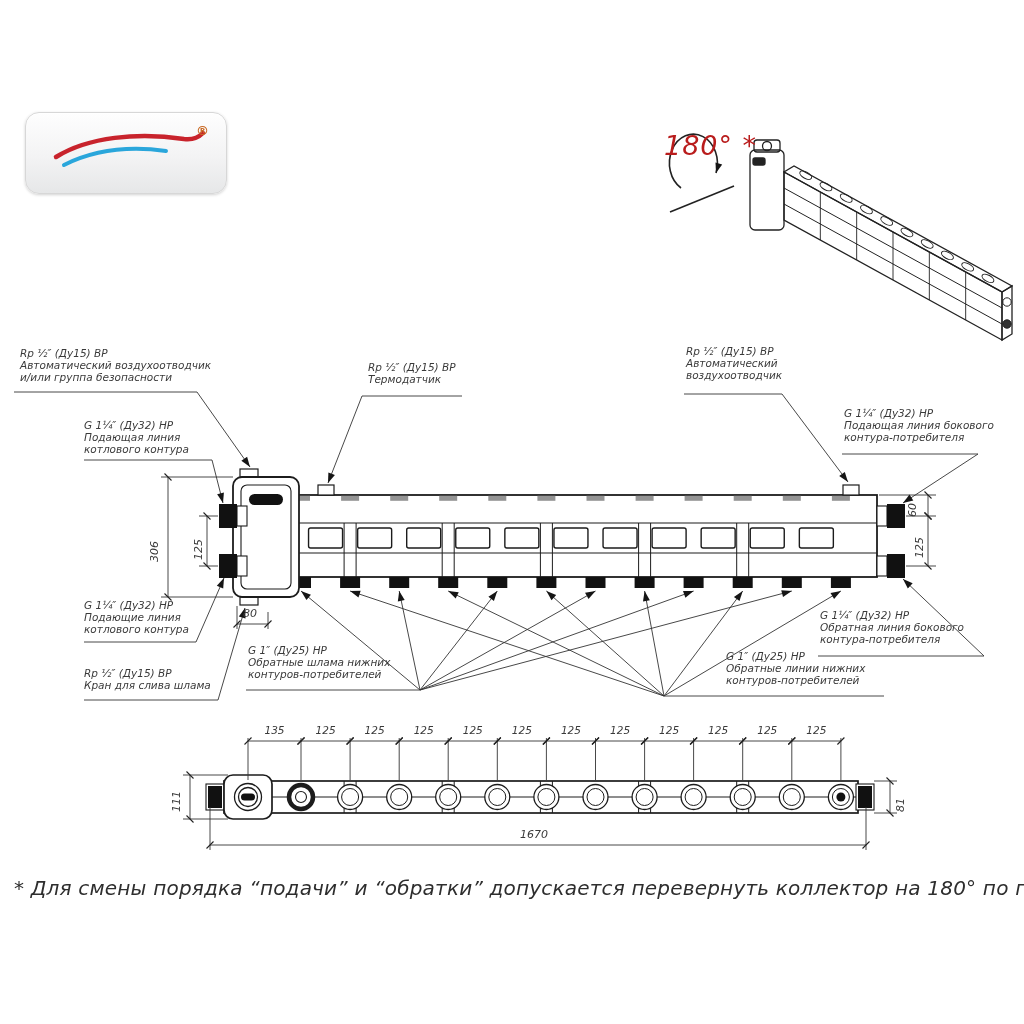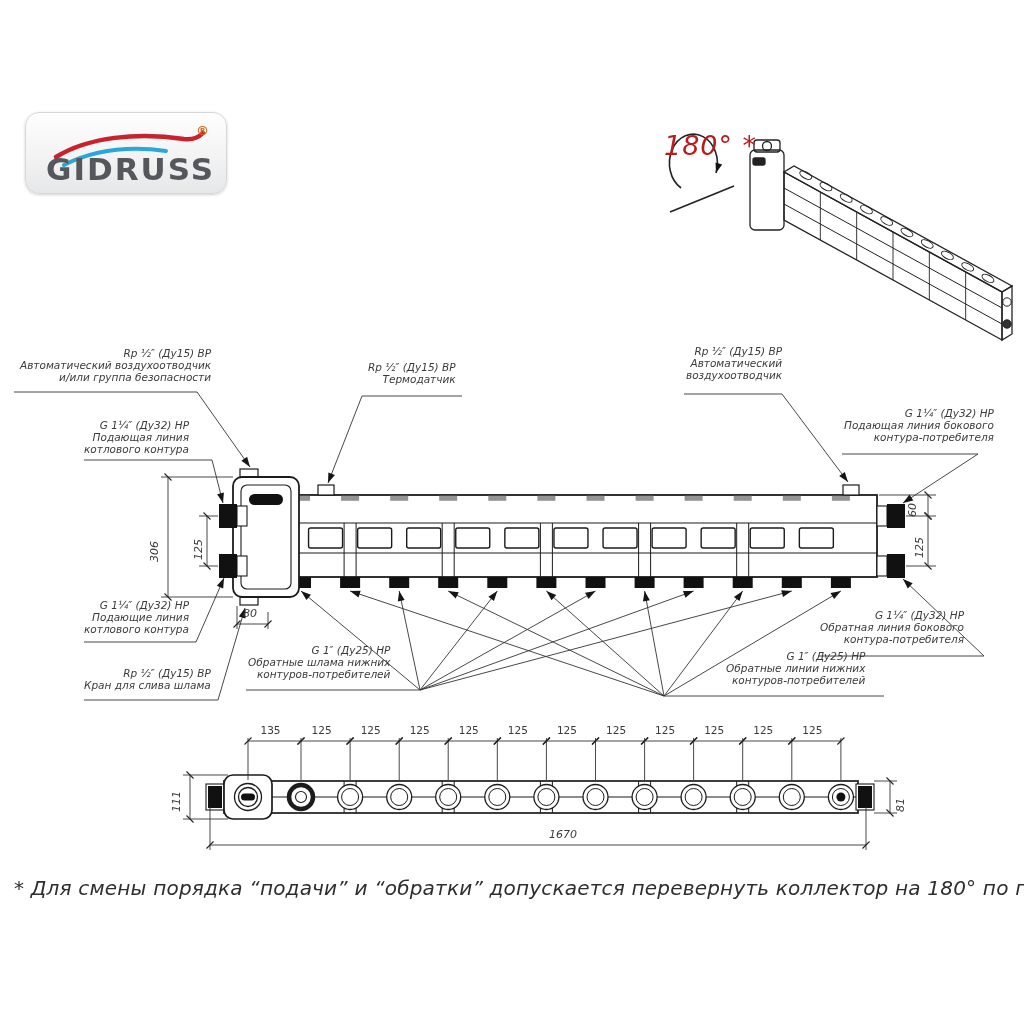--- a/index.html
+++ b/index.html
@@ -1,24 +1,24 @@
 <!DOCTYPE html>
 <html><head>
 <meta charset="utf-8">
 <style>
   html,body{margin:0;padding:0;background:#ffffff;}
   #stage{position:relative;width:1024px;height:1024px;background:#fff;overflow:hidden;
          font-family:"DejaVu Sans",sans-serif;}
   #draw{position:absolute;left:0;top:0;}
   .note{position:absolute;font-style:italic;font-size:10.5px;line-height:12px;
-        color:#3a3a3a;white-space:nowrap;text-align:right;}
+        color:#3a3a3a;white-space:nowrap;}
   .dim{position:absolute;font-style:italic;font-size:11px;color:#3a3a3a;white-space:nowrap;}
   .dim.rot{transform-origin:0 0;transform:rotate(-90deg);}
-  .rowdim{position:absolute;font-size:10.5px;color:#3a3a3a;width:28px;
-          text-align:left;}
+  .rowdim{position:absolute;font-style:italic;font-size:10.5px;color:#3a3a3a;width:28px;
+          text-align:center;}
   #logo{position:absolute;left:25px;top:112px;width:200px;height:80px;border-radius:14px;
         background:linear-gradient(180deg,#fefefe 0%,#f3f3f4 55%,#e6e7e8 100%);
         border:1px solid #d7d7d7;box-shadow:0 1px 3px rgba(0,0,0,.18), inset 0 1px 0 #fff;}
   #logo-text{position:absolute;left:20px;top:38px;font-size:31px;font-weight:700;
              color:#55575c;letter-spacing:2px;font-family:"DejaVu Sans",sans-serif;}
   #logo-reg{position:absolute;left:170px;top:10px;font-size:13px;color:#c96a25;font-weight:700;}
   #iso-label{position:absolute;left:664px;top:130px;font-size:27px;font-style:italic;
              color:#b91c1c;letter-spacing:1px;}
   #footnote{position:absolute;left:14px;top:876px;width:1000px;font-size:20px;font-style:italic;
             color:#2e2e2e;letter-spacing:.2px;white-space:nowrap;}
@@ -301,21 +301,20 @@
       <line x1="866" y1="807" x2="866" y2="850"></line>
       <line x1="210" y1="845" x2="866" y2="845" marker-start="url(#tick)" marker-end="url(#tick)"></line>
     </g>
   </svg>
 
   <div id="logo">
     <svg width="200" height="80" style="position:absolute;left:0;top:0;">
       <path d="M30,44 C62,24 112,19 158,26 C166,27 172,25 177,20" fill="none" stroke="#c8232c" stroke-width="4.5" stroke-linecap="round"></path>
       <path d="M38,52 C70,36 104,33 140,38" fill="none" stroke="#2aa6db" stroke-width="4" stroke-linecap="round"></path>
     </svg>
-    <div id="logo-text">GIDRUSS</div>
     <div id="logo-reg">®</div>
   </div>
 
   <div id="iso-label">180° *</div>
 
   <div class="note" style="left:20px;top:347px;">
     <div>Rp ½″ (Ду15) ВР</div>
     <div>Автоматический воздухоотводчик</div>
     <div>и/или группа безопасности</div>
   </div>
@@ -363,21 +362,21 @@
     <div>контура-потребителя</div>
   </div>
 
   <div class="dim rot" style="left:148px;top:562px;">306</div>
   <div class="dim rot" style="left:192px;top:560px;">125</div>
   <div class="dim" style="left:243px;top:607px;">80</div>
   <div class="dim rot" style="left:906px;top:517px;">60</div>
   <div class="dim rot" style="left:913px;top:558px;">125</div>
   <div class="dim rot" style="left:170px;top:812px;">111</div>
   <div class="dim rot" style="left:894px;top:812px;">81</div>
-  <div class="dim" style="left:549px;top:828px;">1670</div>
+  <div class="dim" style="left:520px;top:828px;">1670</div>
   <div id="row-labels">
       <div class="rowdim" style="left: 260.5px; top: 724px;">135</div>
       <div class="rowdim" style="left: 311.55px; top: 724px;">125</div>
       <div class="rowdim" style="left: 360.65px; top: 724px;">125</div>
       <div class="rowdim" style="left: 409.7px; top: 724px;">125</div>
       <div class="rowdim" style="left: 458.75px; top: 724px;">125</div>
       <div class="rowdim" style="left: 507.85px; top: 724px;">125</div>
       <div class="rowdim" style="left: 556.95px; top: 724px;">125</div>
       <div class="rowdim" style="left: 606.05px; top: 724px;">125</div>
       <div class="rowdim" style="left: 655.1px; top: 724px;">125</div>

